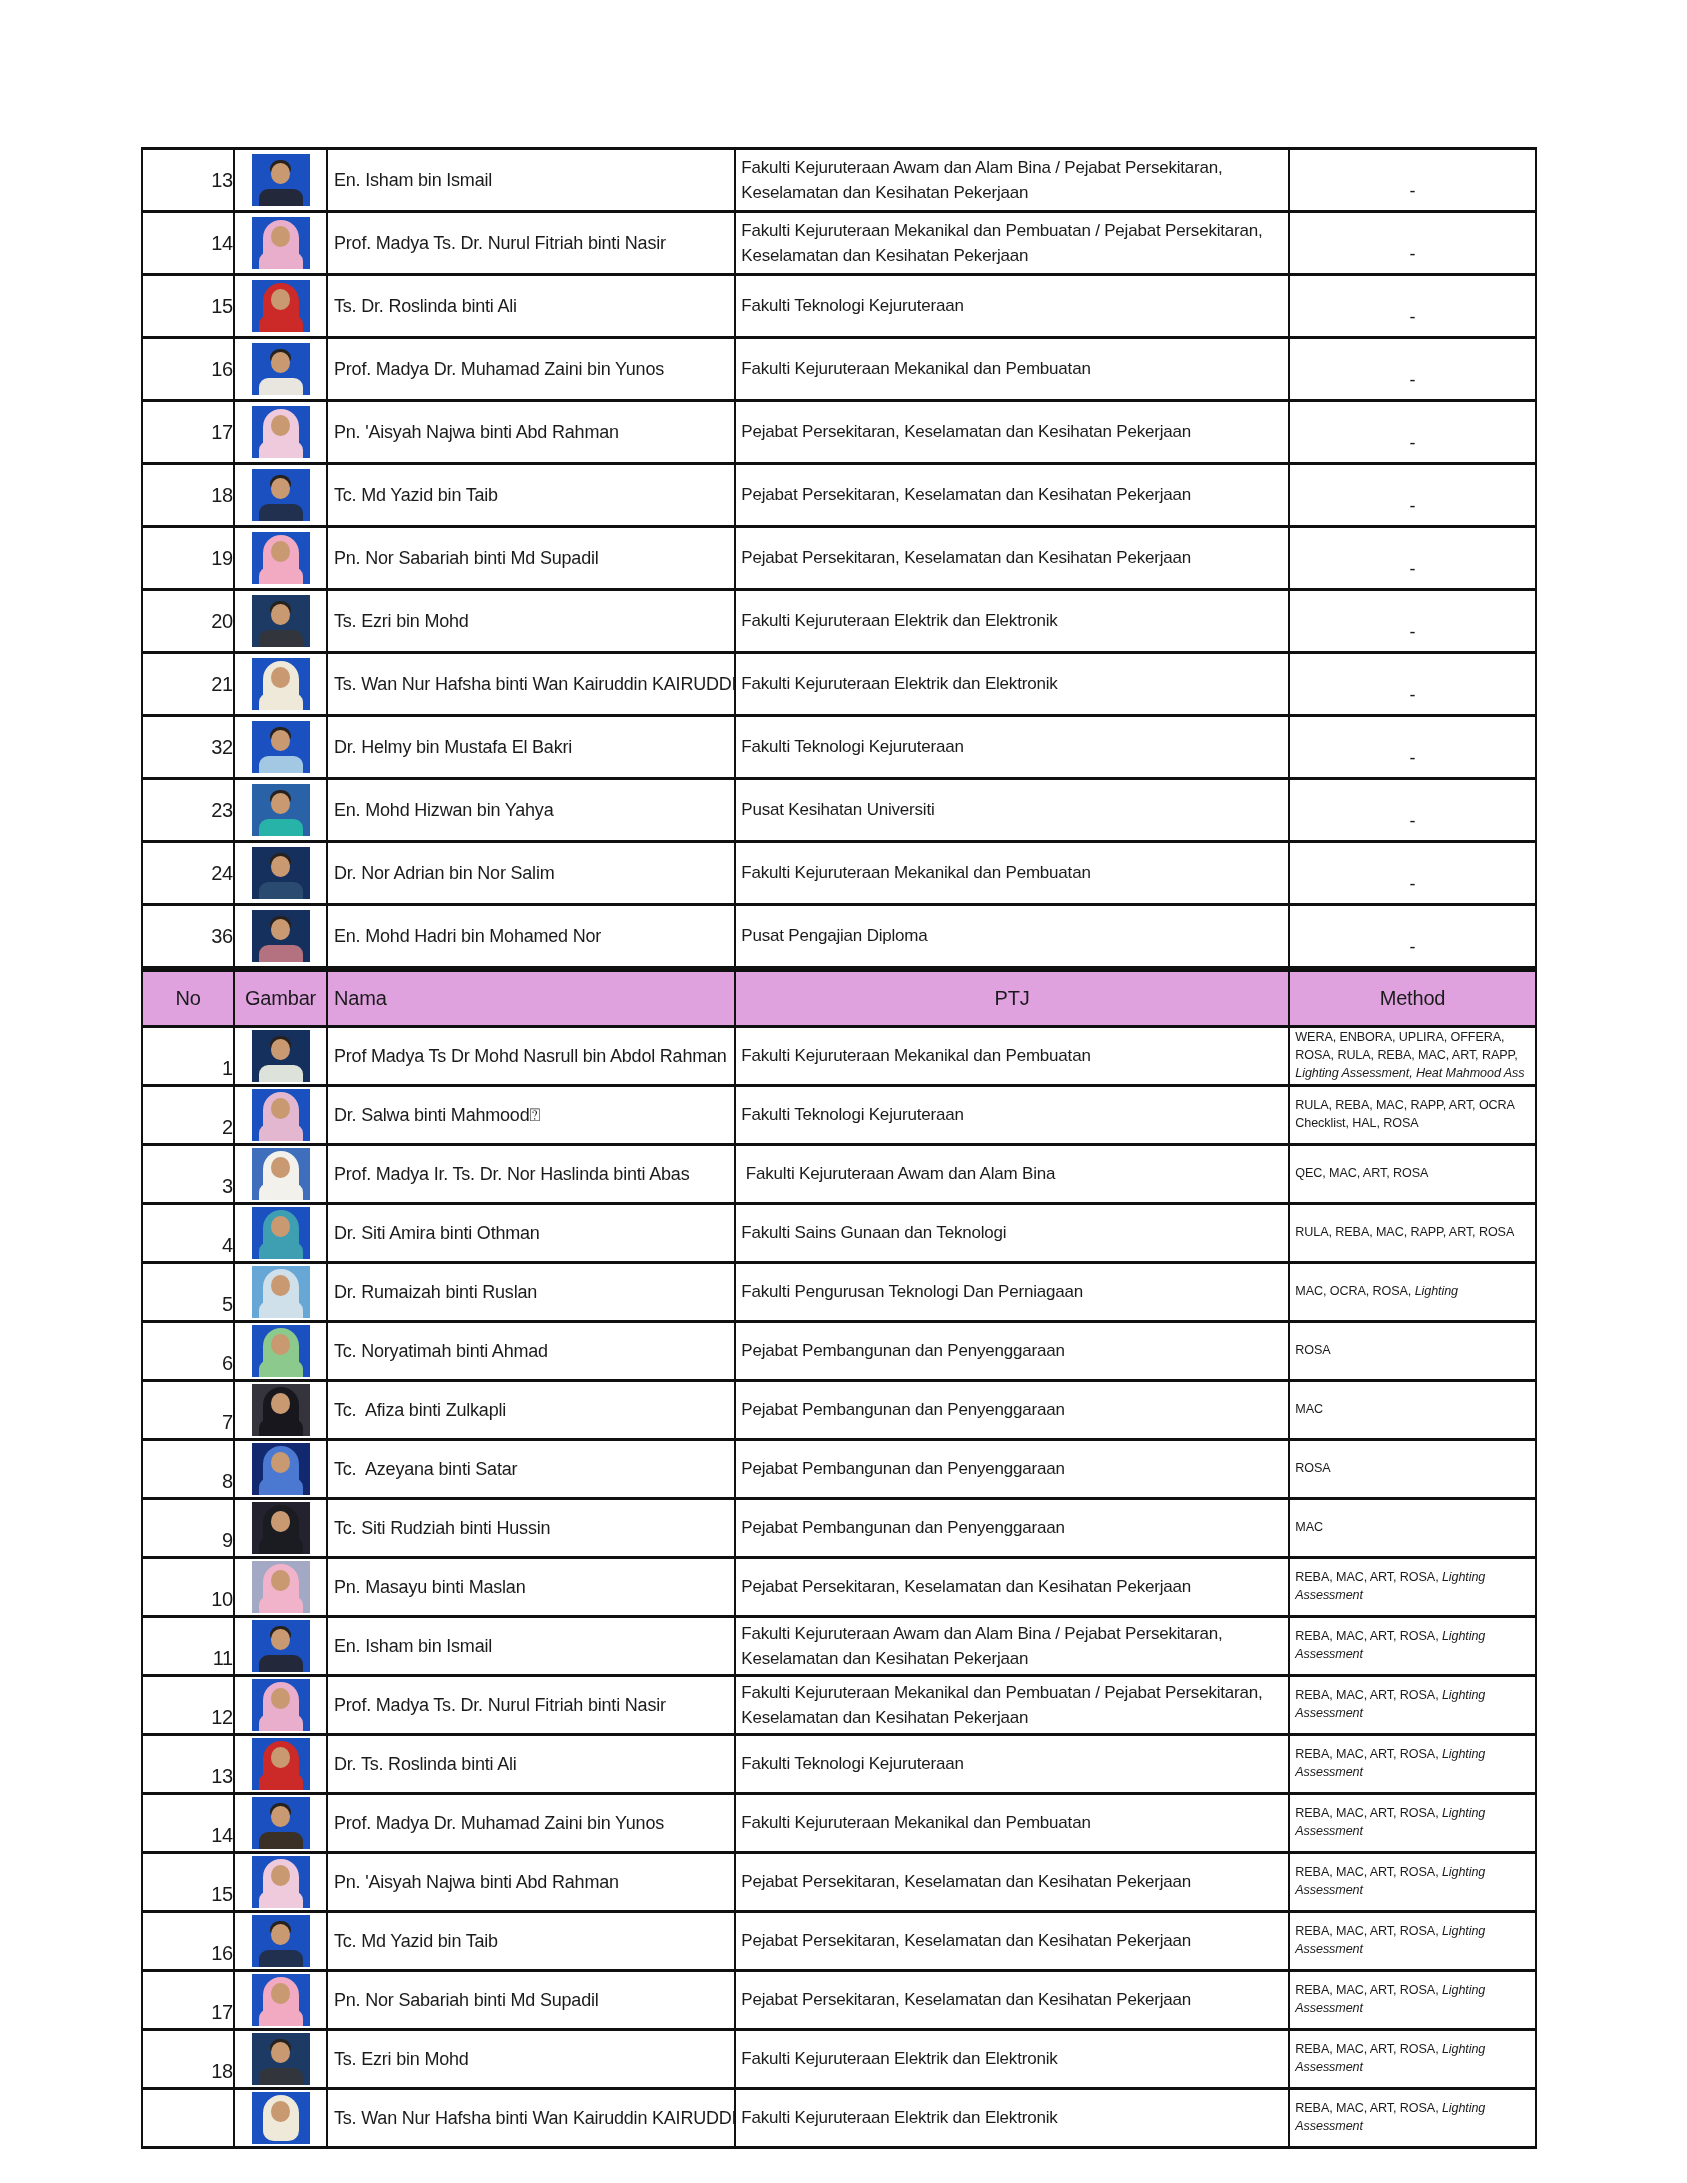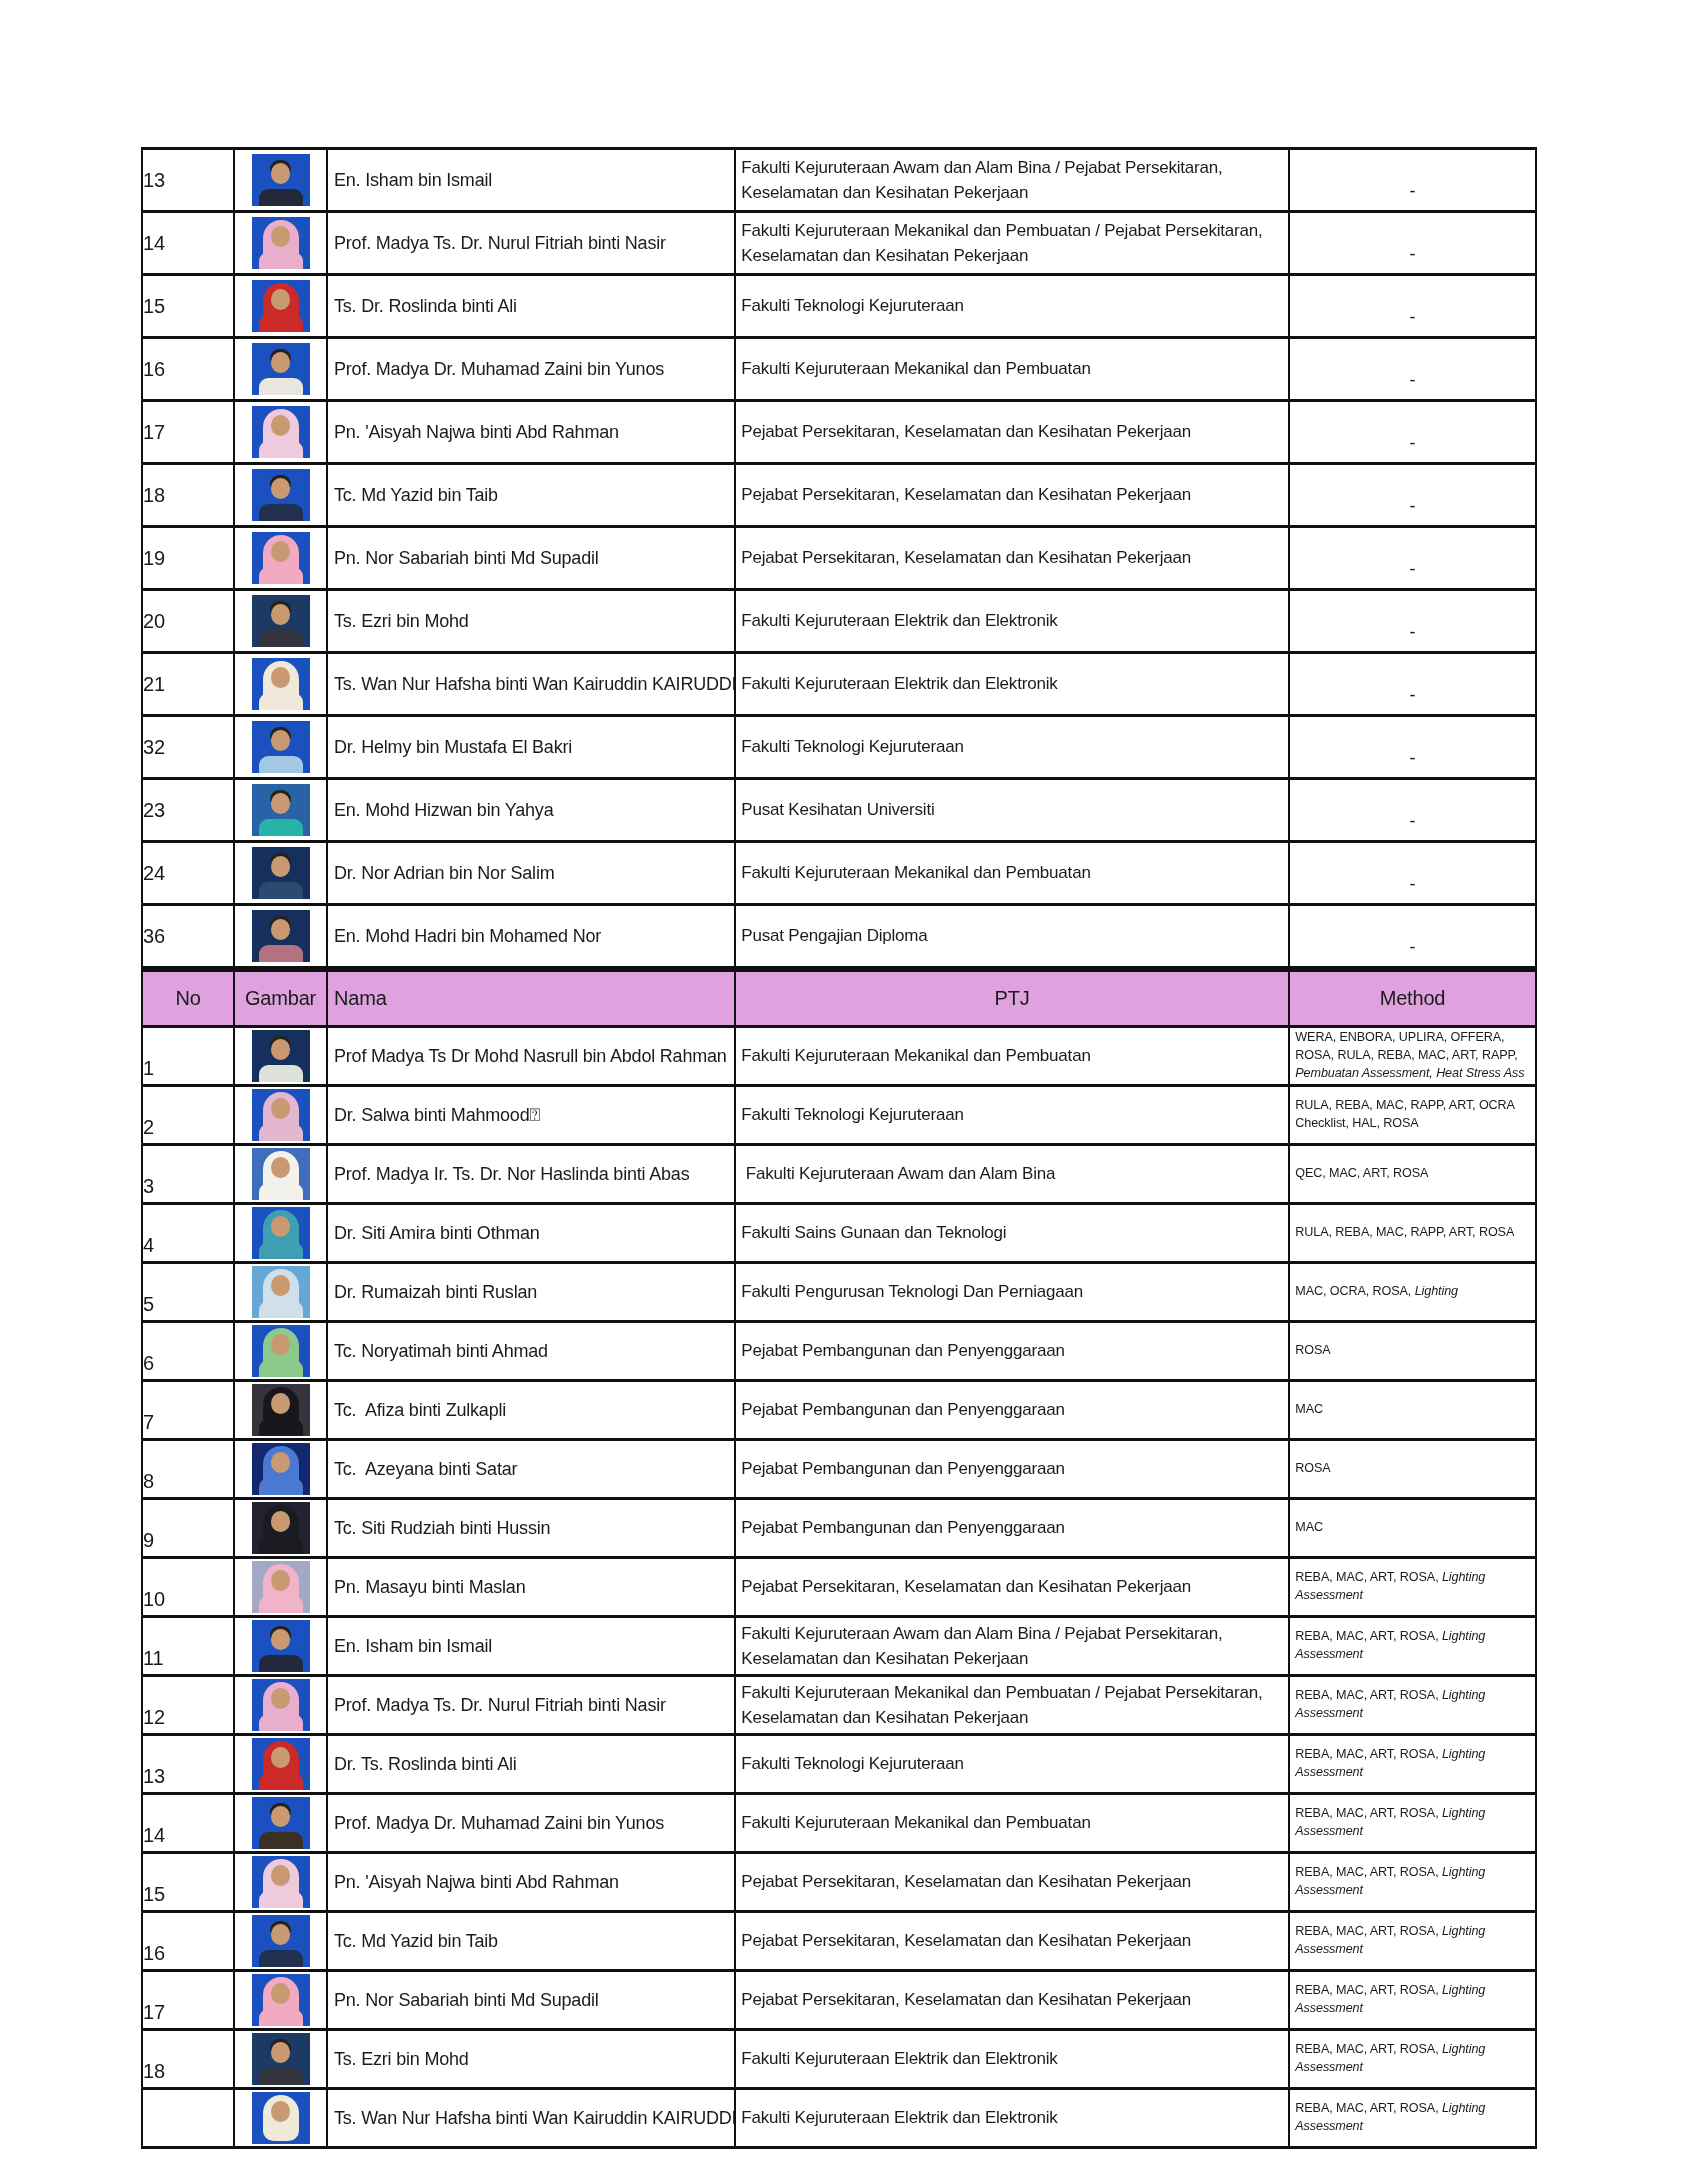--- a/index.html
+++ b/index.html
@@ -11,21 +11,21 @@
   #sheet{position:absolute;left:141px;top:147px;width:1394px;}
   table{border-collapse:collapse;table-layout:fixed;width:1394px;}
   td,th{border-left:2px solid #101010;border-right:2px solid #101010;
         border-top:3.3px solid #101010;border-bottom:3.3px solid #101010;
         padding:0;vertical-align:middle;}
   col.c1{width:92px}col.c2{width:93px}col.c3{width:408px}col.c4{width:554px}col.c5{width:247px}
   tr.r1 td{height:54px;}
   tr.r2 td{height:54px;}
   .cw{height:52px;display:flex;flex-direction:column;justify-content:center;overflow:hidden;}
   .cw.end{justify-content:flex-end;padding-bottom:4px;}
-  .num{font-size:20px;text-align:left;}
+  .num{font-size:20px;text-align:right;}
   .nm{font-size:18px;white-space:pre;padding-left:6px;}
   .pt{font-size:17px;white-space:pre-wrap;padding:0 5.3px;line-height:1.5;}
   .mt{font-size:12.6px;white-space:pre-wrap;padding:0 5.3px;line-height:1.42;letter-spacing:-0.1px;}
   .mt i{font-style:italic;}
   .dash{align-items:center;justify-content:flex-end;padding-bottom:8px;}
   .dash span{font-size:18px;}
   
   #band{height:56px;margin-top:-3.3px;background:var(--band-bg);border:2px solid #101010;
         border-top-width:3.3px;border-bottom-width:0;box-sizing:border-box;
         display:flex;align-items:center;}
@@ -476,21 +476,21 @@
               <span class="nm">Prof Madya Ts Dr Mohd Nasrull bin Abdol Rahman</span>
             </div>
           </td>
           <td>
             <div class="cw">
               <span class="pt">Fakulti Kejuruteraan Mekanikal dan Pembuatan</span>
             </div>
           </td>
           <td>
             <div class="cw">
-              <span class="mt"><span>WERA, ENBORA, UPLIRA, OFFERA, ROSA, RULA, REBA, MAC, ART, RAPP, </span><i>Pembuatan Assessment, Heat Stress Ass</i></span>
+              <span class="mt"><span>WERA, ENBORA, UPLIRA, OFFERA, ROSA, RULA, REBA, MAC, ART, RAPP, </span><i>Lighting Assessment, Heat Mahmood Ass</i></span>
             </div>
           </td>
         </tr>
         <tr class="r2">
           <td>
             <div class="cw end">
               <span class="num">2</span>
             </div>
           </td>
           <td>

